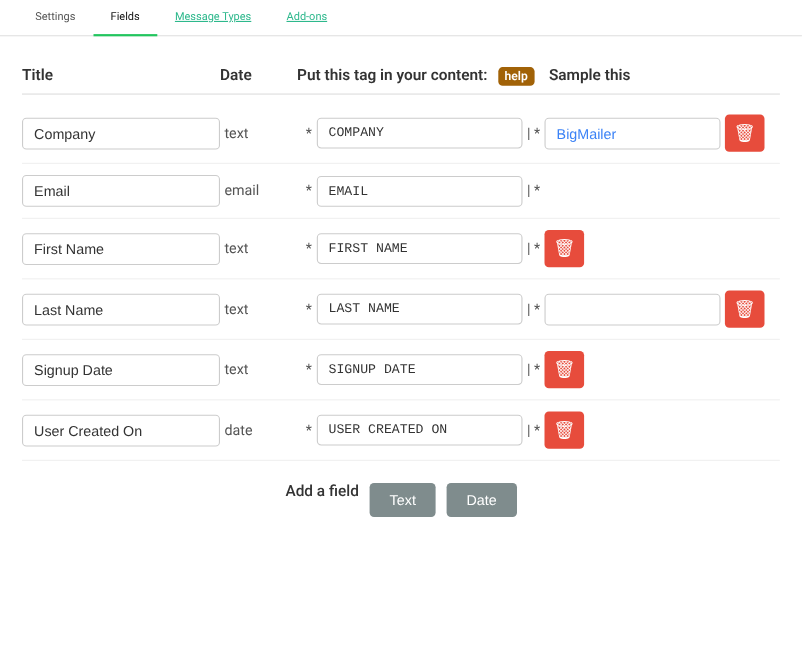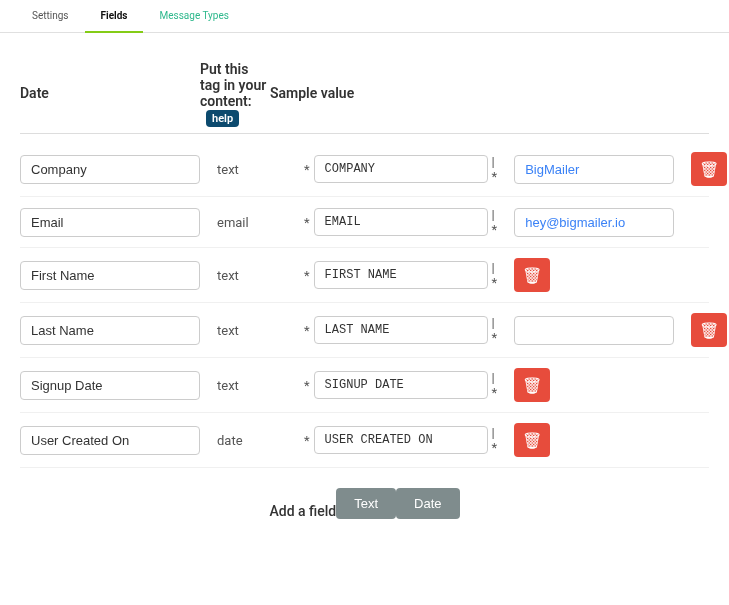--- a/index.html
+++ b/index.html
@@ -17,58 +17,59 @@
     }
     .tab {
       padding: 10px 16px;
       cursor: pointer;
       font-size: 10px;
       color: #555;
       border-bottom: 2px solid transparent;
       margin-bottom: -1px;
     }
     .tab.active {
-      border-bottom: 2px solid #84cc16;
+      border-bottom: 2px solid #22c55e;
       color: #111;
-      font-weight: 700;
+      font-weight: 400;
     }
     .tab.green {
       color: #2db88c;
+      text-decoration: underline;
     }
     .content {
       padding: 20px 20px;
     }
     .table-header {
       display: grid;
       grid-template-columns: 180px 70px 1fr 160px 50px;
       align-items: center;
       padding: 8px 0;
       border-bottom: 1px solid #ddd;
       margin-bottom: 8px;
       color: #333;
       font-weight: 600;
       font-size: 14px;
     }
     .help-badge {
-      background: #0c4a6e;
+      background: #a16207;
       color: #fff;
       border-radius: 4px;
       padding: 2px 6px;
       font-size: 11px;
       font-weight: 600;
       margin-left: 6px;
       cursor: pointer;
     }
     .field-row {
       display: grid;
       grid-template-columns: 180px 70px 1fr 160px 50px;
       align-items: center;
       padding: 10px 0;
       border-bottom: 1px solid #f0f0f0;
-      gap: 17px;
+      gap: 4px;
     }
     .field-input {
       border: 1px solid #ccc;
       border-radius: 4px;
       padding: 6px 10px;
       font-size: 13px;
       color: #333;
       outline: none;
       width: 100%;
     }
@@ -115,21 +116,22 @@
       display: flex;
       align-items: center;
       justify-content: center;
       font-size: 14px;
     }
     .no-delete {
       width: 36px;
     }
     .add-field-row {
       display: flex;
-      align-items: flex-end;
+      align-items: flex-start;
+      gap: 10px;
       padding: 20px 0 10px 0;
       justify-content: center;
     }
     .add-field-label {
       font-size: 14px;
       color: #333;
       font-weight: 500;
     }
     .add-btn {
       background: #7f8c8d;
@@ -143,31 +145,33 @@
     }
   </style>
 </head>
 <body>
 
 <div>
   <div class="tabs">
     <div class="tab">Settings</div>
     <div class="tab active">Fields</div>
     <div class="tab green">Message Types</div>
+    <div class="tab green">Add-ons</div>
   </div>
 </div>
 
 <div class="content">
   <div class="table-header">
+    <span>Title</span>
     <span>Date</span>
     <span>
       <span>Put this tag in your content:</span>
       <span class="help-badge">help</span>
     </span>
-    <span>Sample value</span>
+    <span>Sample this</span>
     <span></span>
   </div>
 
   <div id="field-rows-container">
       <div class="field-row">
         <input class="field-input" type="text" value="Company" style="">
         <span class="type-label">text</span>
         <div class="tag-wrapper">
           <span class="tag-star">*</span>
           <input class="tag-input" type="text" value="COMPANY" style="">
@@ -177,21 +181,20 @@
         <button class="delete-btn" style="font-size: 16px;">🗑</button>
       </div>
       <div class="field-row">
         <input class="field-input" type="text" value="Email" style="">
         <span class="type-label">email</span>
         <div class="tag-wrapper">
           <span class="tag-star">*</span>
           <input class="tag-input" type="text" value="EMAIL" style="">
           <span class="tag-star">|  *</span>
         </div>
-        <input class="sample-input" type="text" placeholder="" value="hey@bigmailer.io" style="">
         <div class="no-delete"></div>
       </div>
       <div class="field-row">
         <input class="field-input" type="text" value="First Name" style="">
         <span class="type-label">text</span>
         <div class="tag-wrapper">
           <span class="tag-star">*</span>
           <input class="tag-input" type="text" value="FIRST NAME" style="">
           <span class="tag-star">|  *</span>
         </div>

